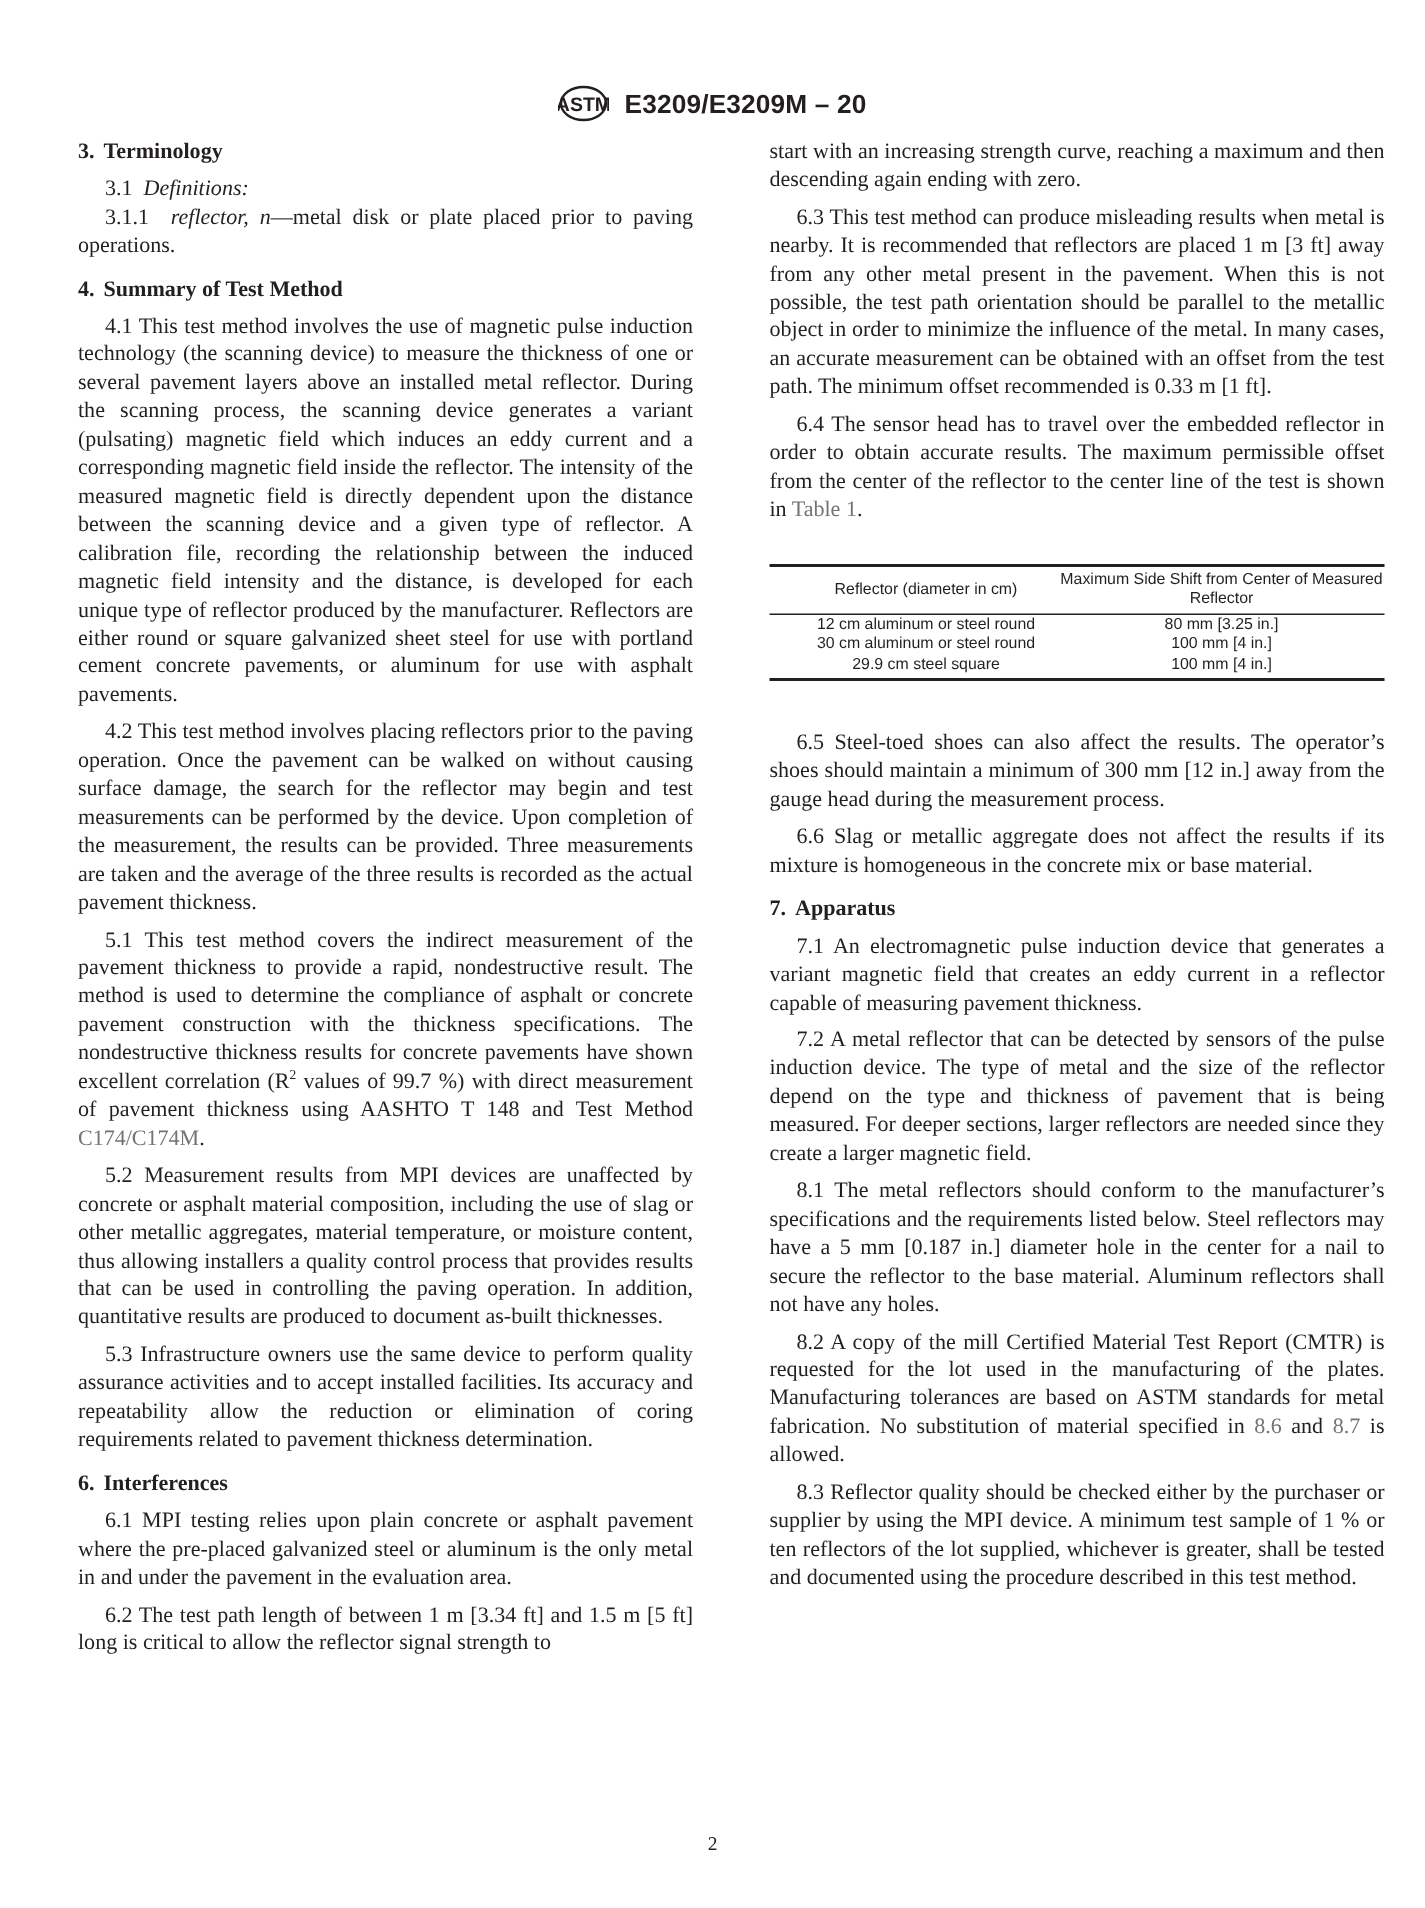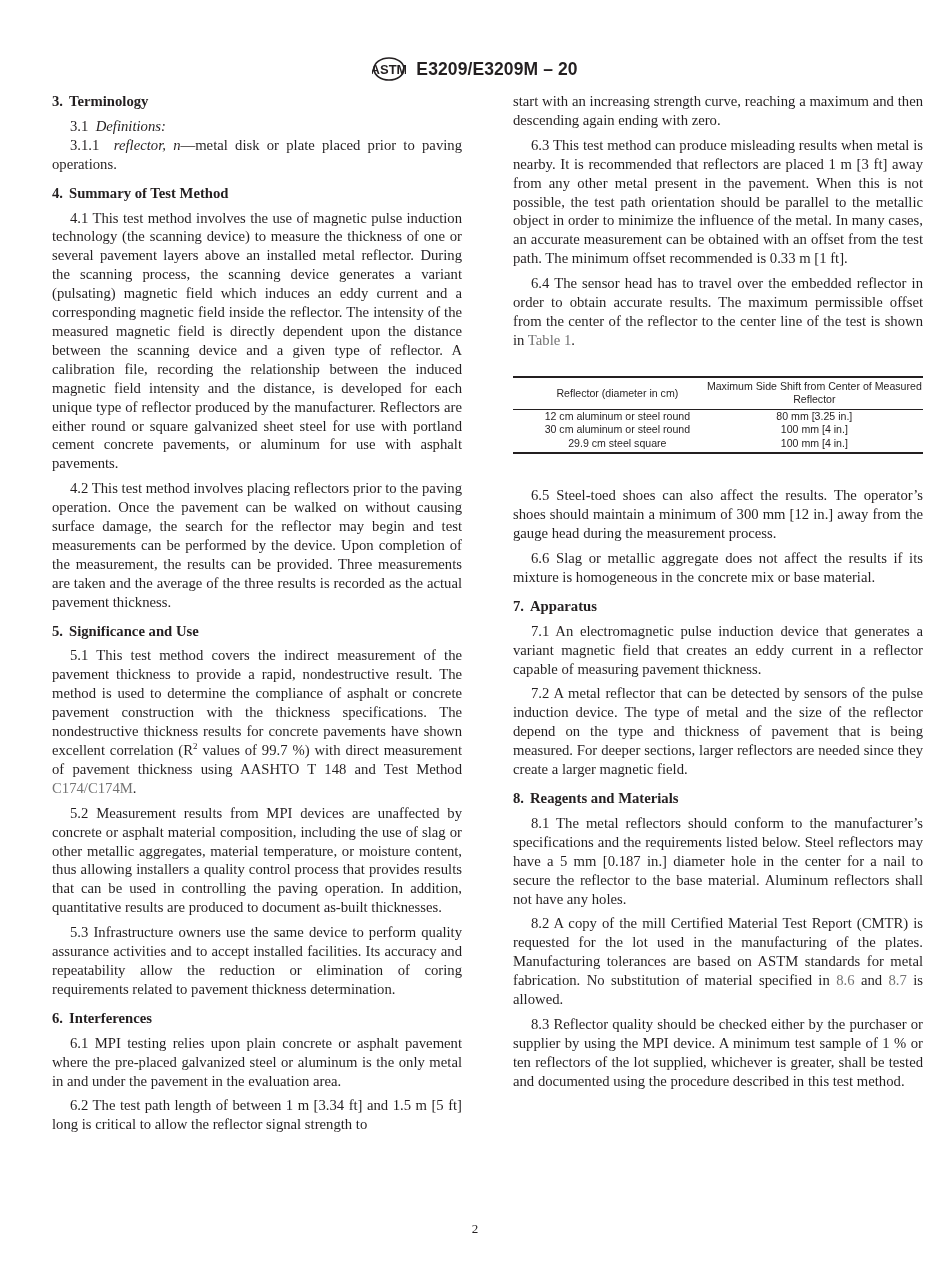--- a/index.html
+++ b/index.html
@@ -45,21 +45,20 @@
 <div class="col left">
 
   <h2><span class="num">3.</span><span>Terminology</span></h2>
   <p class="tight"><span>3.1</span>&nbsp;&nbsp;<i>Definitions:</i></p>
   <p><span>3.1.1</span>&nbsp;&nbsp;<i>reflector, n</i><span>—metal disk or plate placed prior to paving operations.</span></p>
 
   <h2 class="sec"><span class="num">4.</span><span>Summary of Test Method</span></h2>
   <p>4.1 This test method involves the use of magnetic pulse induction technology (the scanning device) to measure the thickness of one or several pavement layers above an installed metal reflector. During the scanning process, the scanning device generates a variant (pulsating) magnetic field which induces an eddy current and a corresponding magnetic field inside the reflector. The intensity of the measured magnetic field is directly dependent upon the distance between the scanning device and a given type of reflector. A calibration file, recording the relationship between the induced magnetic field intensity and the distance, is developed for each unique type of reflector produced by the manufacturer. Reflectors are either round or square galvanized sheet steel for use with portland cement concrete pavements, or aluminum for use with asphalt pavements.</p>
   <p>4.2 This test method involves placing reflectors prior to the paving operation. Once the pavement can be walked on without causing surface damage, the search for the reflector may begin and test measurements can be performed by the device. Upon completion of the measurement, the results can be provided. Three measurements are taken and the average of the three results is recorded as the actual pavement thickness.</p>
 
-  <h2 class="sec"><span class="num">5.</span><span>Significance and Use</span></h2>
   <p><span>5.1 This test method covers the indirect measurement of the pavement thickness to provide a rapid, nondestructive result. The method is used to determine the compliance of asphalt or concrete pavement construction with the thickness specifications. The nondestructive thickness results for concrete pavements have shown excellent correlation (R</span><sup>2</sup><span> values of 99.7 %) with direct measurement of pavement thickness using AASHTO T 148 and Test Method </span><a class="link">C174/C174M</a><span>.</span></p>
   <p>5.2 Measurement results from MPI devices are unaffected by concrete or asphalt material composition, including the use of slag or other metallic aggregates, material temperature, or moisture content, thus allowing installers a quality control process that provides results that can be used in controlling the paving operation. In addition, quantitative results are produced to document as-built thicknesses.</p>
   <p>5.3 Infrastructure owners use the same device to perform quality assurance activities and to accept installed facilities. Its accuracy and repeatability allow the reduction or elimination of coring requirements related to pavement thickness determination.</p>
 
   <h2 class="sec"><span class="num">6.</span><span>Interferences</span></h2>
   <p>6.1 MPI testing relies upon plain concrete or asphalt pavement where the pre-placed galvanized steel or aluminum is the only metal in and under the pavement in the evaluation area.</p>
   <p>6.2 The test path length of between 1 m [3.34 ft] and 1.5 m [5 ft] long is critical to allow the reflector signal strength to</p>
 </div>
 
 <div class="col right">
@@ -92,19 +91,18 @@
     </table>
   </div>
 
   <p>6.5 Steel-toed shoes can also affect the results. The operator’s shoes should maintain a minimum of 300 mm [12 in.] away from the gauge head during the measurement process.</p>
   <p>6.6 Slag or metallic aggregate does not affect the results if its mixture is homogeneous in the concrete mix or base material.</p>
 
   <h2 class="sec"><span class="num">7.</span><span>Apparatus</span></h2>
   <p>7.1 An electromagnetic pulse induction device that generates a variant magnetic field that creates an eddy current in a reflector capable of measuring pavement thickness.</p>
   <p>7.2 A metal reflector that can be detected by sensors of the pulse induction device. The type of metal and the size of the reflector depend on the type and thickness of pavement that is being measured. For deeper sections, larger reflectors are needed since they create a larger magnetic field.</p>
 
-  <h2 class="sec"><span class="num">8.</span><span>Reagents and Materials</span></h2>
   <p>8.1 The metal reflectors should conform to the manufacturer’s specifications and the requirements listed below. Steel reflectors may have a 5 mm [0.187 in.] diameter hole in the center for a nail to secure the reflector to the base material. Aluminum reflectors shall not have any holes.</p>
   <p><span>8.2 A copy of the mill Certified Material Test Report (CMTR) is requested for the lot used in the manufacturing of the plates. Manufacturing tolerances are based on ASTM standards for metal fabrication. No substitution of material specified in </span><a class="link">8.6</a><span> and </span><a class="link">8.7</a><span> is allowed.</span></p>
   <p>8.3 Reflector quality should be checked either by the purchaser or supplier by using the MPI device. A minimum test sample of 1 % or ten reflectors of the lot supplied, whichever is greater, shall be tested and documented using the procedure described in this test method.</p>
 </div>
 
 <div class="page-num">2</div>
 
 </body></html>

